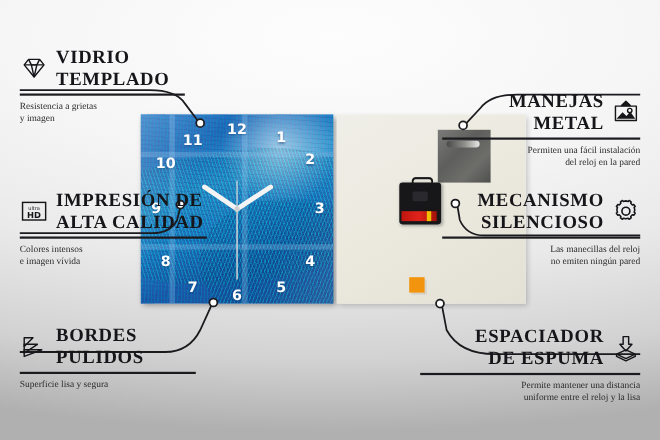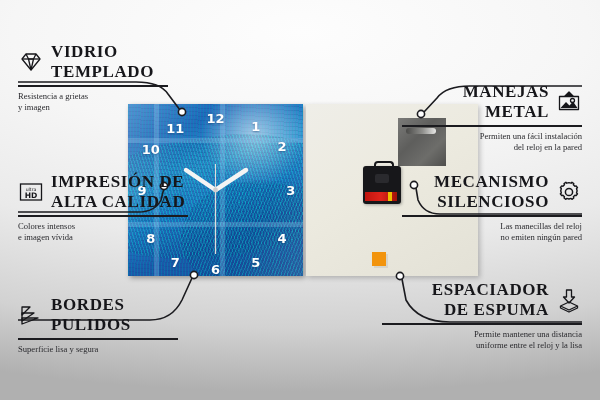--- a/index.html
+++ b/index.html
@@ -387,21 +387,21 @@
             <circle cx="13" cy="13" r="3.6"></circle>
           </g>
         </svg>
       </span>
     </div>
     <div class="rule"></div>
     <div class="desc">Las manecillas del reloj</div>
     <div class="desc">no emiten ningún pared</div>
   </div>
 
-  <div class="callout right" style="right:18px; top:280px; width:200px;font-family:Liberation Serif, serif;">
+  <div class="callout right" style="right:18px; top:296px; width:200px;font-family:Liberation Serif, serif;">
     <div class="head-row rev">
       <span>
         <div class="title">ESPACIADOR</div>
         <div class="title">DE ESPUMA</div>
       </span>
       <span class="ico" style="position:relative">
         <svg viewBox="0 0 26 26">
           <g fill="none" stroke="#16161a" stroke-width="1.3" stroke-linejoin="round">
             <path d="M10.5,3 L15.5,3 L15.5,10 L18.5,10 L13,16 L7.5,10 L10.5,10 Z"></path>
             <path d="M13,15 L21.5,19 L13,23 L4.5,19 Z"></path>

